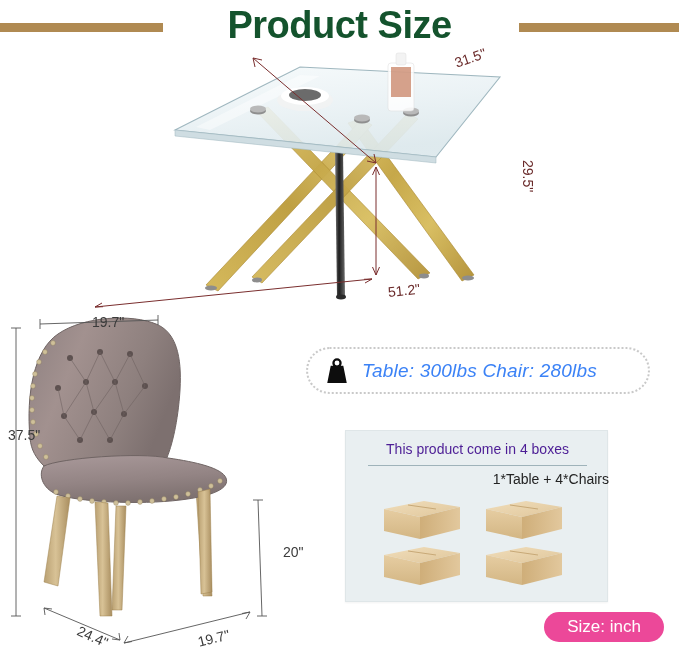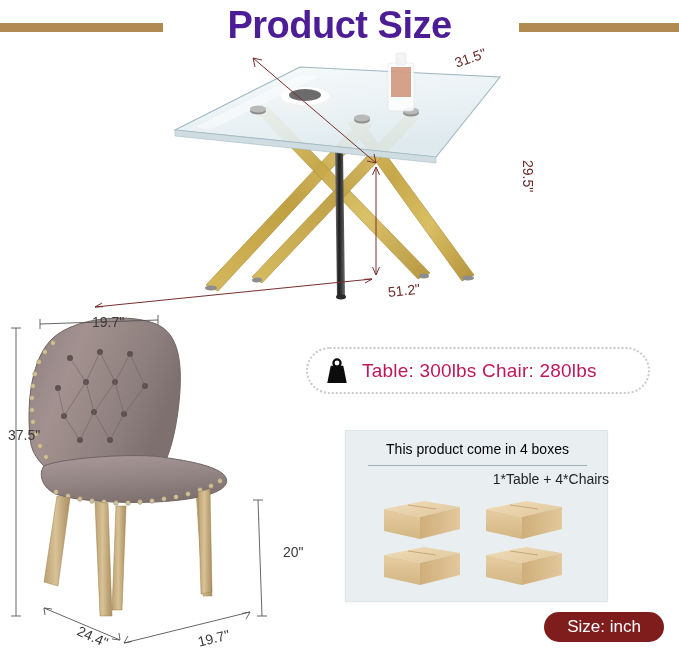--- a/index.html
+++ b/index.html
@@ -10,64 +10,64 @@
   }
   .stage{position:absolute;left:0;top:0;width:679px;height:656px;}
 
   
   .header{position:absolute;left:0;top:0;width:679px;height:52px;}
   .hbar{position:absolute;top:23px;height:9px;background:#b08a52;}
   .hbar.left{left:0;width:163px;}
   .hbar.right{left:519px;width:160px;}
   .title{
     position:absolute;left:0;top:0;width:679px;text-align:center;
-    font-size:38px;font-weight:700;color:#4c1d95;letter-spacing:-0.5px;
+    font-size:38px;font-weight:700;color:#14532d;letter-spacing:-0.5px;
     line-height:50px;
   }
 
   
   .dim{position:absolute;color:#6b2b2b;font-size:13px;white-space:nowrap;}
   .dim-grey{position:absolute;color:#3b3b3b;font-size:13px;white-space:nowrap;}
 
   
   .weight-pill{
     position:absolute;left:306px;top:347px;width:344px;height:47px;
     border:2px dotted #c9c9c9;border-radius:24px;background:#fff;
     display:flex;align-items:center;gap:10px;padding:0 14px;box-sizing:border-box;
   }
   .weight-icon{flex:0 0 auto;width:30px;height:30px;}
   .weight-text{
-    font-size:19px;color:#be185d;white-space:nowrap;letter-spacing:0.2px;
+    font-size:19px;color:#3b82f6;white-space:nowrap;letter-spacing:0.2px;font-style:italic;
   }
 
   
   .boxes-panel{
     position:absolute;left:345px;top:430px;width:263px;height:172px;
     background:#e9eff1;border:1px solid #dfe6e8;box-sizing:border-box;
     box-shadow:0 1px 2px rgba(0,0,0,0.05);
   }
   .boxes-title{
     position:absolute;left:0;top:10px;width:263px;text-align:center;
-    font-size:14px;color:#000000;
+    font-size:14px;color:#4c1d95;
   }
   .boxes-rule{
     position:absolute;left:22px;top:34px;width:219px;height:1px;background:#9fb3ba;
   }
   .boxes-sub{
     position:absolute;left:0;top:40px;width:263px;text-align:right;
     font-size:14px;color:#232323;
   }
   .box-grid{
     position:absolute;left:32px;top:66px;width:200px;height:96px;
   }
 
   
   .size-badge{
     position:absolute;left:544px;top:612px;width:120px;height:30px;
-    background:#7f1d1d;border-radius:16px;color:#fff;font-size:17px;
+    background:#ec4899;border-radius:16px;color:#fff;font-size:17px;
     display:flex;align-items:center;justify-content:center;
   }
 </style>
 </head>
 <body>
 
 <div class="stage">
 
   <div class="header">
     <div class="hbar left"></div>

